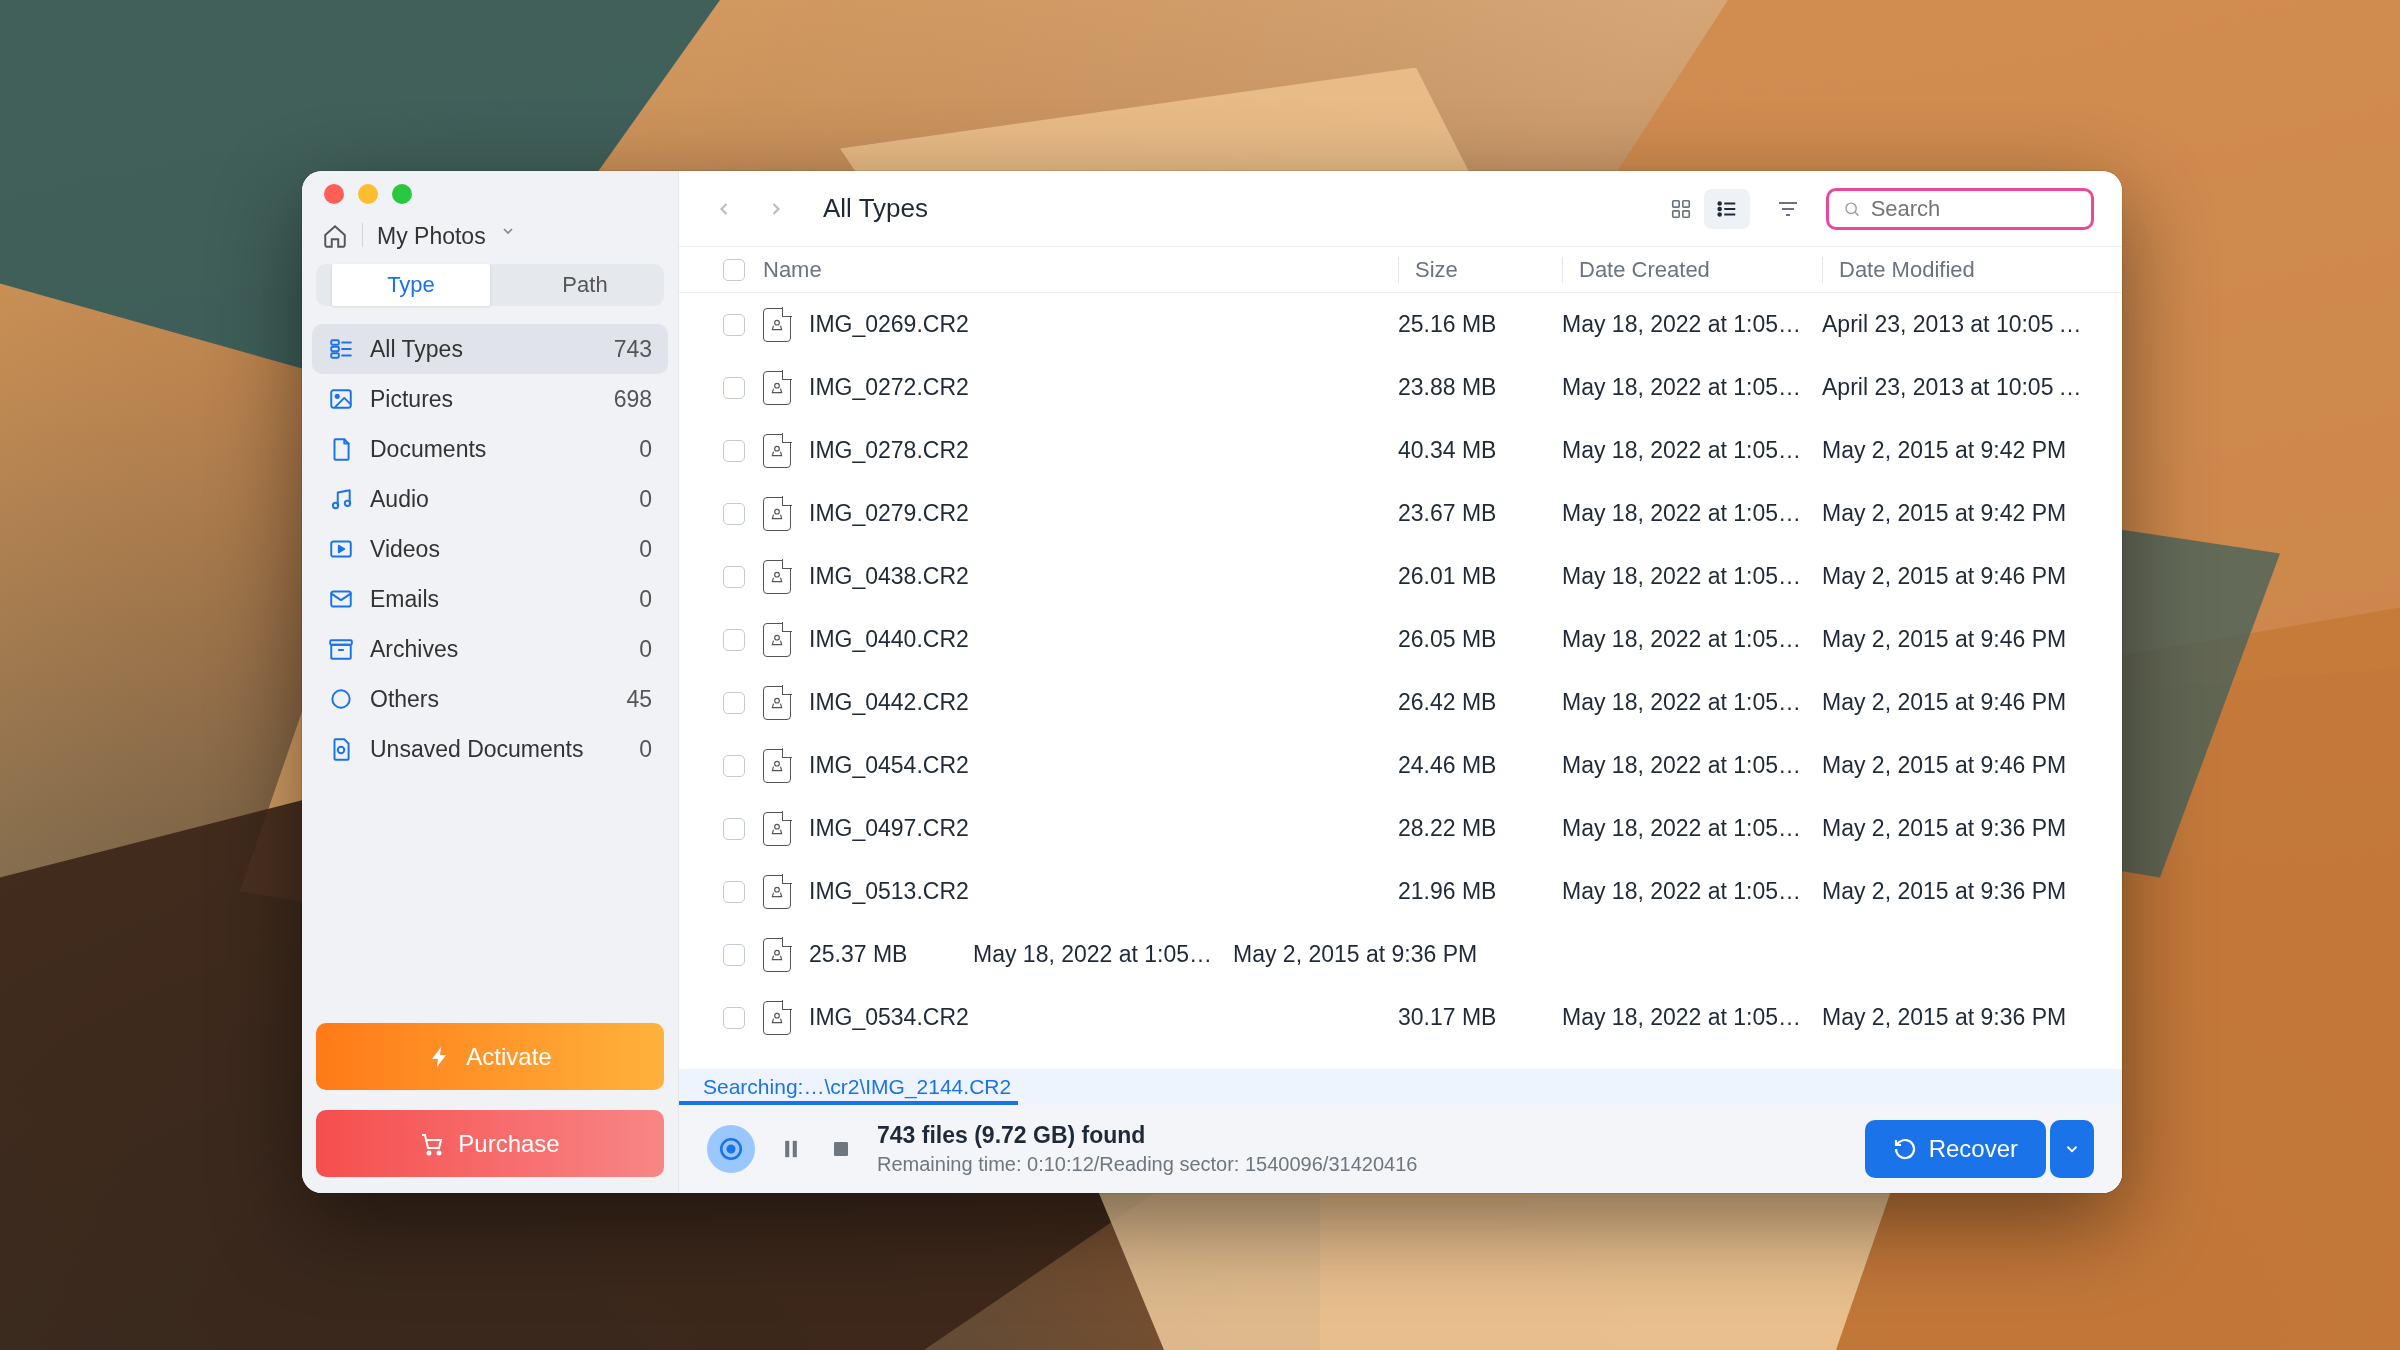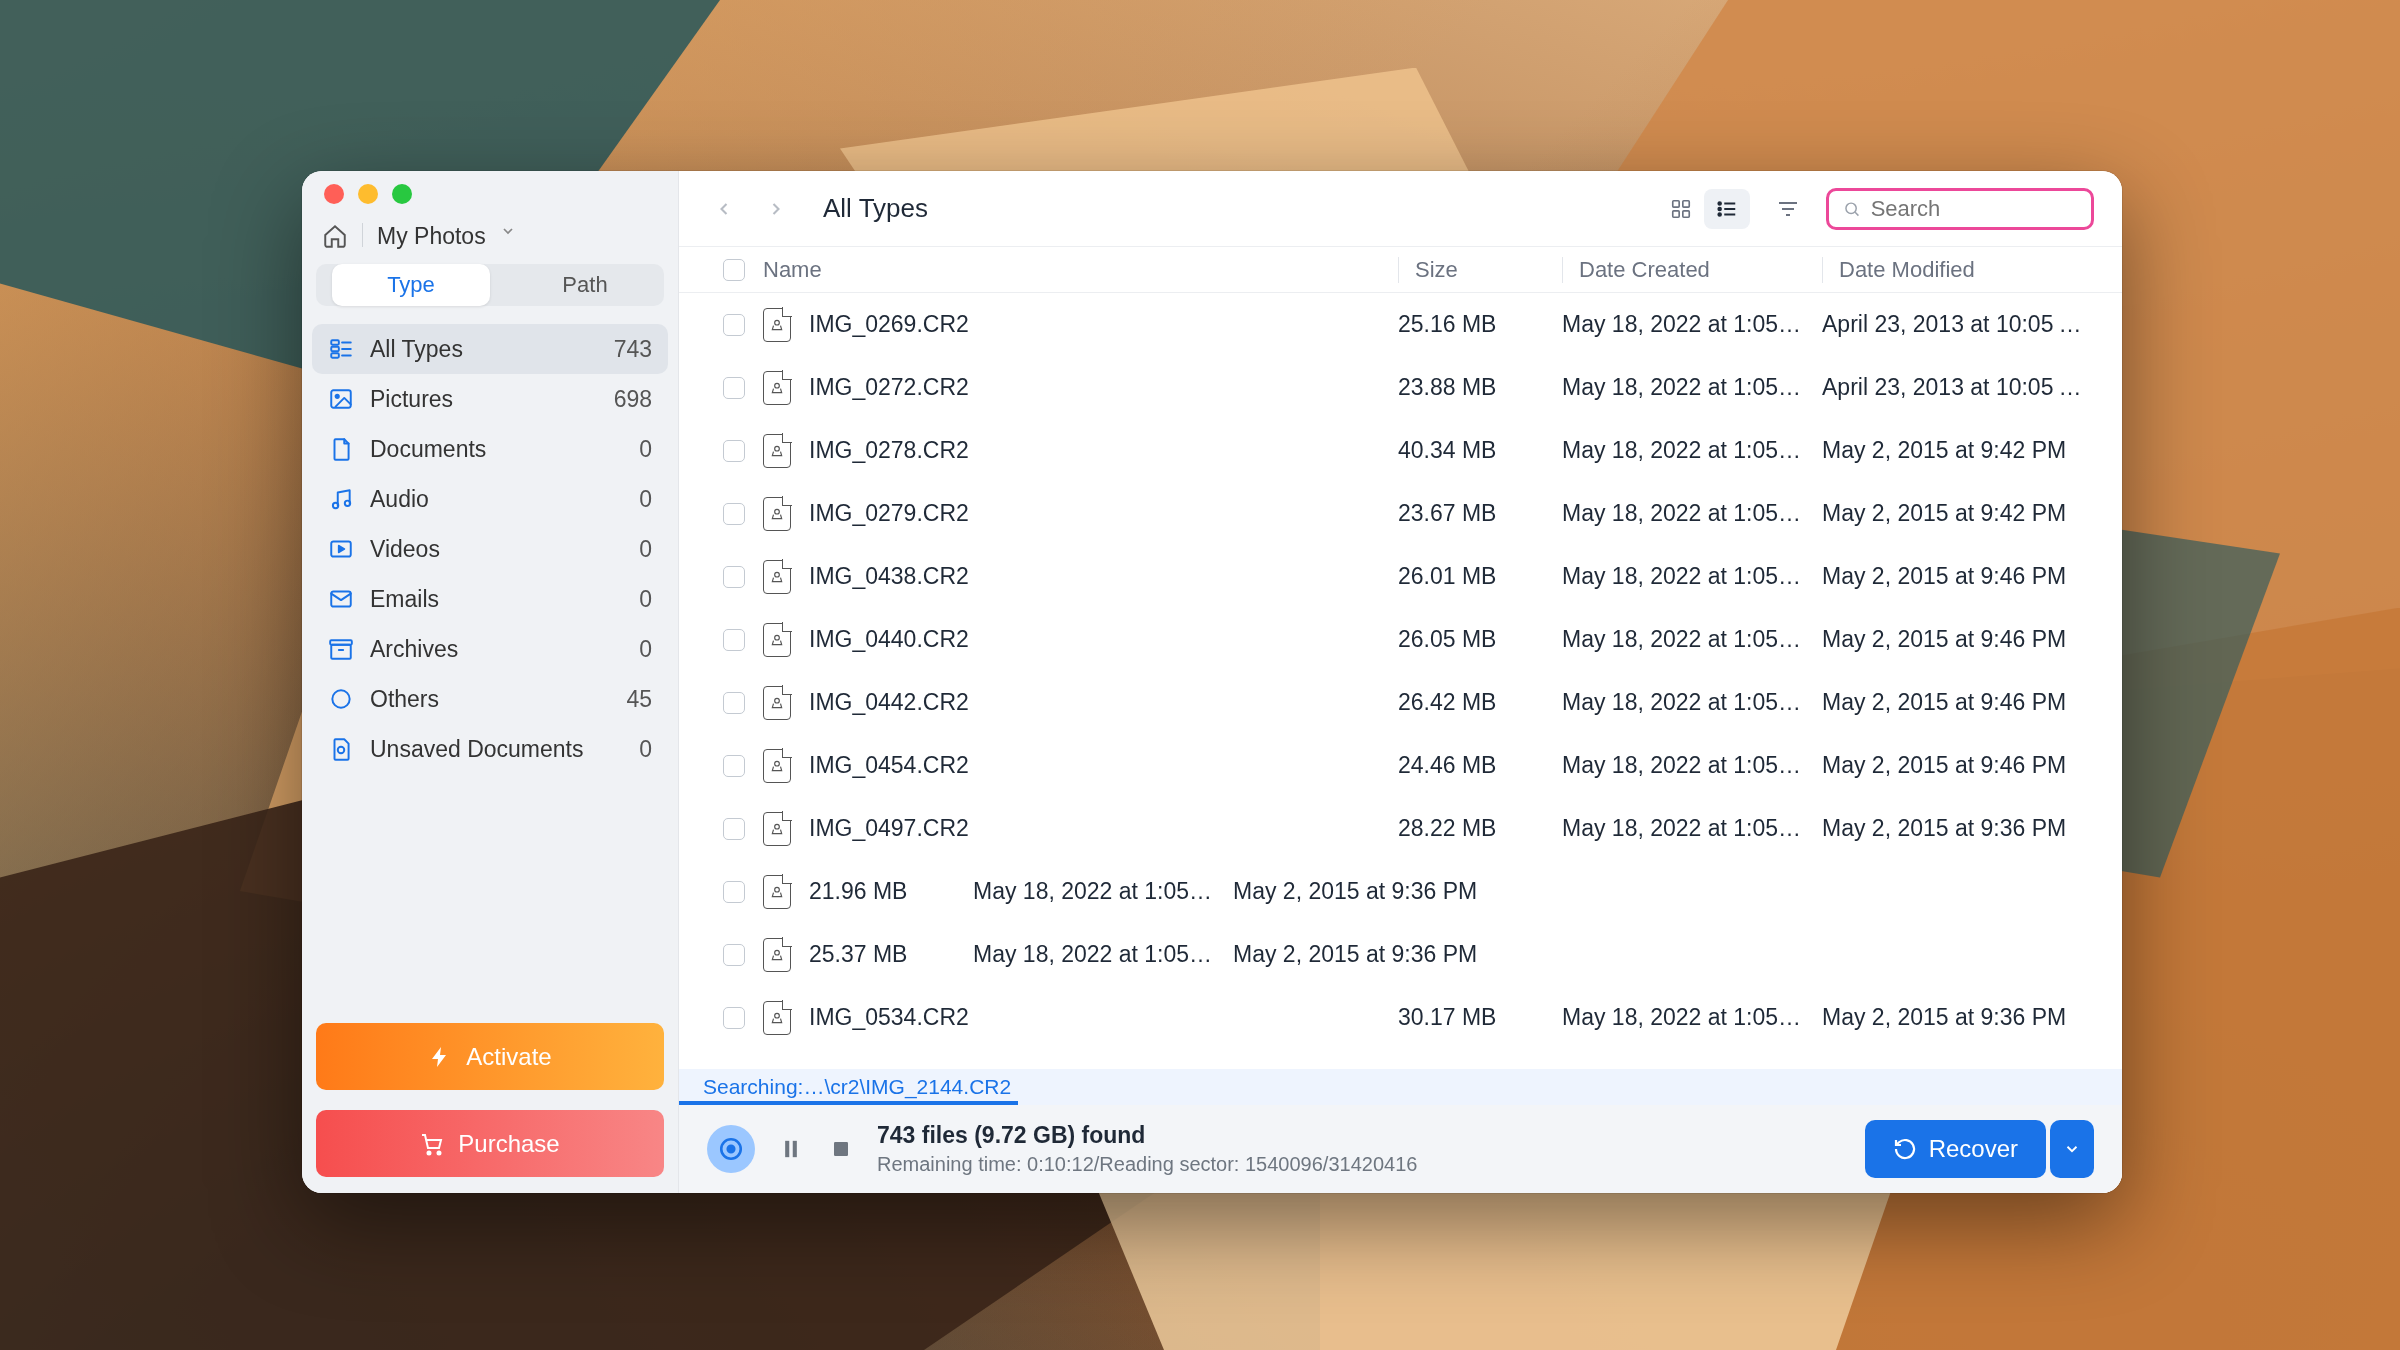--- a/index.html
+++ b/index.html
@@ -52,21 +52,21 @@
   }
   .titlebar { height: 46px; display:flex; align-items:center; padding-left:22px; gap:14px;}
   .tl-dot { width:20px;height:20px;border-radius:50%; }
   .dot-r{background:#ff5f57;} .dot-y{background:#febc2e;} .dot-g{background:#28c840;}
   .breadcrumb { display:flex;align-items:flex-start;gap:14px;padding:6px 20px 14px; color:#333; font-size:23px;}
   .home-ic{width:26px;height:26px;color:#555;}
   .vdiv{width:1px;height:24px;background:#d0d4d9;}
   .chev{width:16px;height:16px;color:#888;}
 
   .seg { margin:0 14px 18px; background:#e5e8ec; border-radius:10px; display:flex; height:42px; font-size:22px;}
-  .seg-btn{flex:1;display:flex;align-items:center;justify-content:center;color:#555;border-radius:10px;cursor:pointer;margin-left:16px;}
+  .seg-btn{flex:1;display:flex;align-items:center;justify-content:center;color:#555;border-radius:2px;cursor:pointer;margin-left:16px;}
   .seg-btn.active{background:#fff;color:#1a73e8;box-shadow:0 1px 3px rgba(0,0,0,.1);}
 
   .cats { padding: 0 10px; }
   .cat-row { display:flex;align-items:center;gap:16px;padding:0 16px;height:50px;border-radius:10px;font-size:23px;color:#333;cursor:pointer;}
   .cat-row.active{background:#e0e4ea;}
   .cat-ic{width:26px;height:26px;color:#1a73e8;flex:none;}
   .cat-label{flex:1;}
   .cat-count{color:#555;}
 
   .spacer{flex:1;}
@@ -438,20 +438,21 @@
           <div class="fmodified">May 2, 2015 at 9:36 PM</div>
         </div>
         <div class="file-row">
           <div class="chk"></div>
           <div class="file-ic">
             <svg viewBox="0 0 24 24" fill="none" stroke="currentColor" stroke-width="2">
               <path d="M8 8a4 4 0 0 1 8 0 4 4 0 0 1-8 0z"></path>
               <path d="M6 13l-2 7h16l-2-7"></path>
             </svg>
           </div>
+          <div class="fname">IMG_0513.CR2</div>
           <div class="fsize">21.96 MB</div>
           <div class="fcreated">May 18, 2022 at 1:05…</div>
           <div class="fmodified">May 2, 2015 at 9:36 PM</div>
         </div>
         <div class="file-row">
           <div class="chk"></div>
           <div class="file-ic">
             <svg viewBox="0 0 24 24" fill="none" stroke="currentColor" stroke-width="2">
               <path d="M8 8a4 4 0 0 1 8 0 4 4 0 0 1-8 0z"></path>
               <path d="M6 13l-2 7h16l-2-7"></path>

